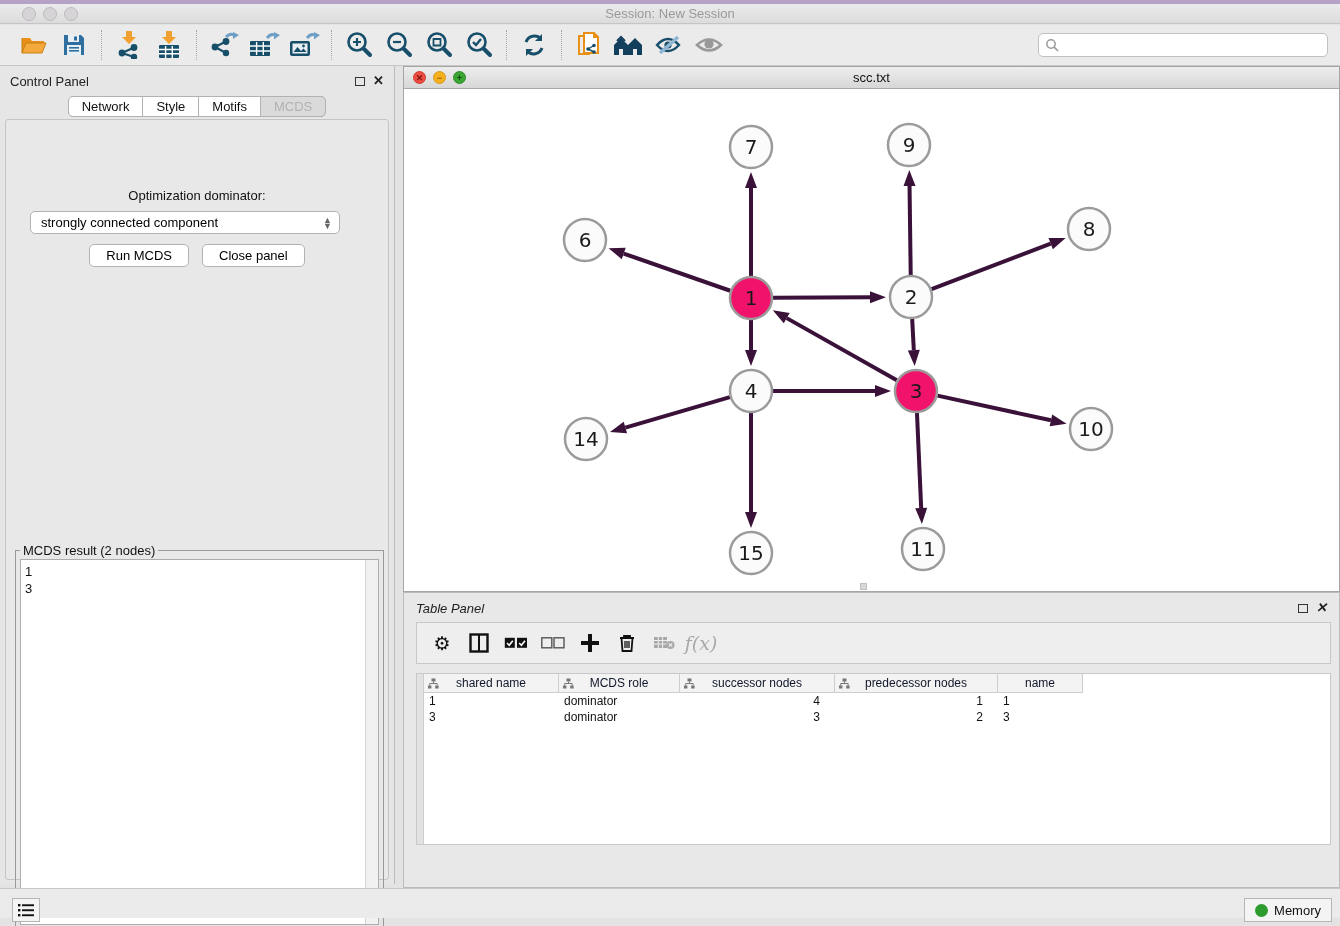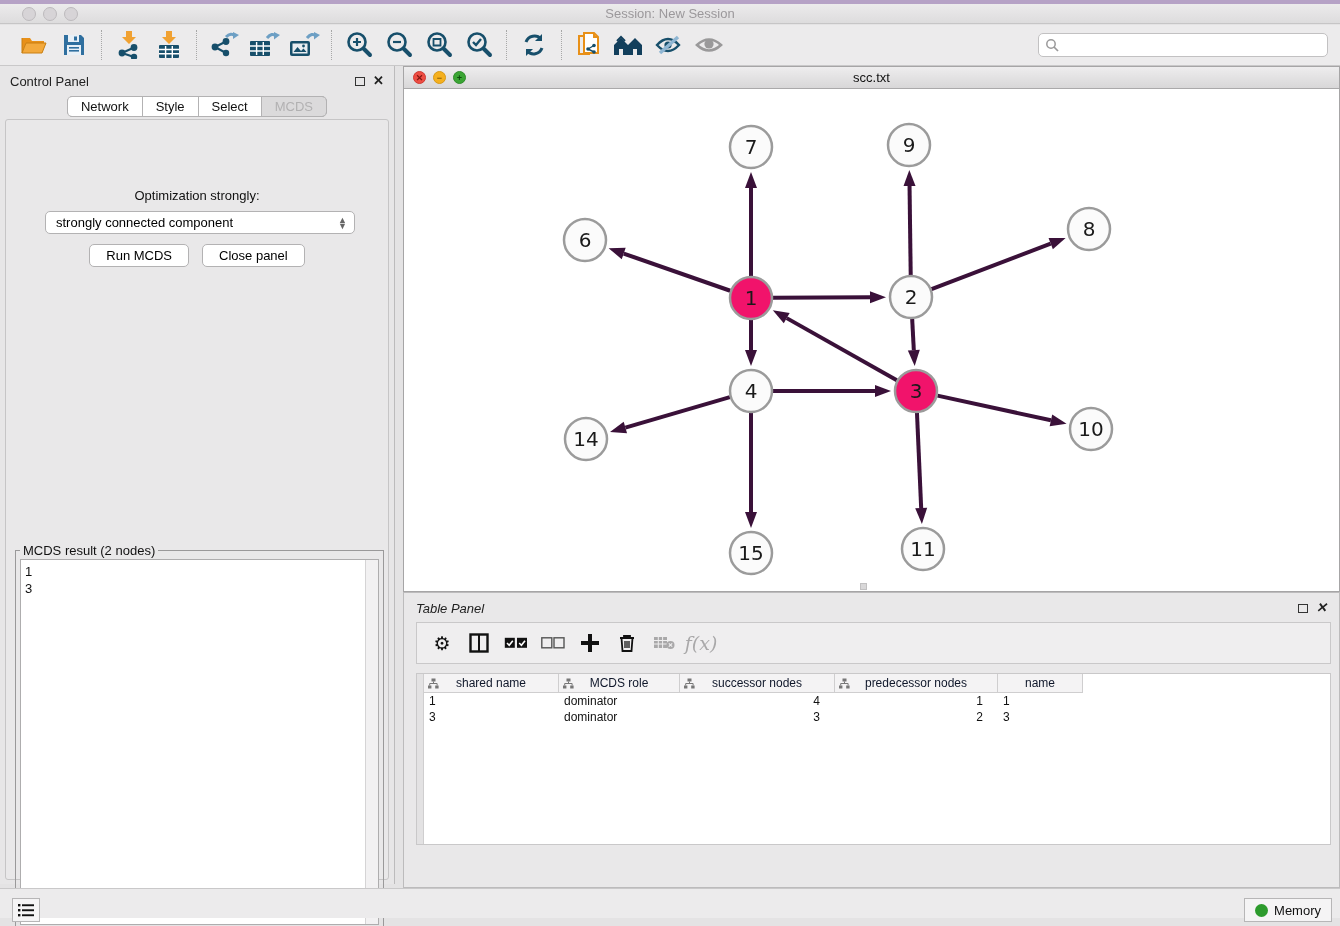--- a/index.html
+++ b/index.html
@@ -36,21 +36,21 @@
   .seg-tab:last-child { border-right:none; }
   .seg-tab.selected { background:#dbdadb; color:#b2b1b2; }
 
   
   .control-panel { position:absolute; left:0; top:66px; width:395px; height:818px; background:#e7e6e7;
                    border-right:1px solid #bcbbbc; }
   .cp-header { position:absolute; left:10px; right:10px; top:6px; height:18px; display:flex; justify-content:space-between; align-items:center; }
   .cp-tabs { position:absolute; left:0; right:0; top:30px; text-align:center; }
   .cp-body { position:absolute; left:5px; right:5px; top:53px; bottom:4px; border:1px solid #c6c5c6; border-radius:3px; background:#e9e8e9; }
   .opt-label { position:absolute; left:0; right:0; top:68px; text-align:center; font-size:13px; color:#111; }
-  .cp-select { position:absolute; left:39px; top:91px; width:310px; height:23px; background:#fff; border:1px solid #b3b2b3;
+  .cp-select { position:absolute; left:24px; top:91px; width:310px; height:23px; background:#fff; border:1px solid #b3b2b3;
                border-radius:5px; display:flex; align-items:center; font-size:13px; padding-left:10px; cursor:pointer;gap:24px; }
   .cp-select .stepper { margin-left:auto; margin-right:7px; display:flex; flex-direction:column; line-height:6px; color:#666; font-size:9px; }
   .cp-buttons { position:absolute; left:0; right:0; top:124px; display:flex; justify-content:center; gap:13px; }
   .btn { background:#fff; border:1px solid #b3b2b3; border-radius:5px; font-size:13px; padding:3px 16px; cursor:pointer; font-family:"Liberation Sans",sans-serif; }
 
   .result-box { position:absolute; left:9px; width:369px; top:430px; height:380px; border:1px solid #9a999a; }
   .result-legend { position:absolute; top:-8px; left:4px; background:#e9e8e9; padding:0 3px; font-size:13px; color:#111; }
   .result-inner { position:absolute; left:4px; right:4px; top:8px; bottom:4px; background:#fff; border:1px solid #aeadae; display:flex; }
   .result-lines { flex:1; padding:3px 4px; font-size:13px; color:#111; line-height:17px; }
   .result-scroll { width:13px; background:#f2f1f2; border-left:1px solid #d5d4d5; }
@@ -267,26 +267,26 @@
     <span class="panel-title">Control Panel</span>
     <span class="panel-ctrls">
       <span class="float-ico"></span>
       <span class="close-ico">✕</span>
     </span>
   </div>
   <div class="cp-tabs">
     <span class="seg-tabs">
         <span class="seg-tab">Network</span>
         <span class="seg-tab">Style</span>
-        <span class="seg-tab">Select</span>
+        <span class="seg-tab">Motifs</span>
         <span class="seg-tab selected">MCDS</span>
       </span>
   </div>
   <div class="cp-body">
-    <div class="opt-label">Optimization strongly:</div>
+    <div class="opt-label">Optimization dominator:</div>
     <div class="cp-select">
       <span>strongly connected component</span>
       <span class="stepper">
           <span>▲</span>
           <span>▼</span>
         </span>
     </div>
     <div class="cp-buttons">
       <button class="btn">Run MCDS</button>
       <button class="btn">Close panel</button>

